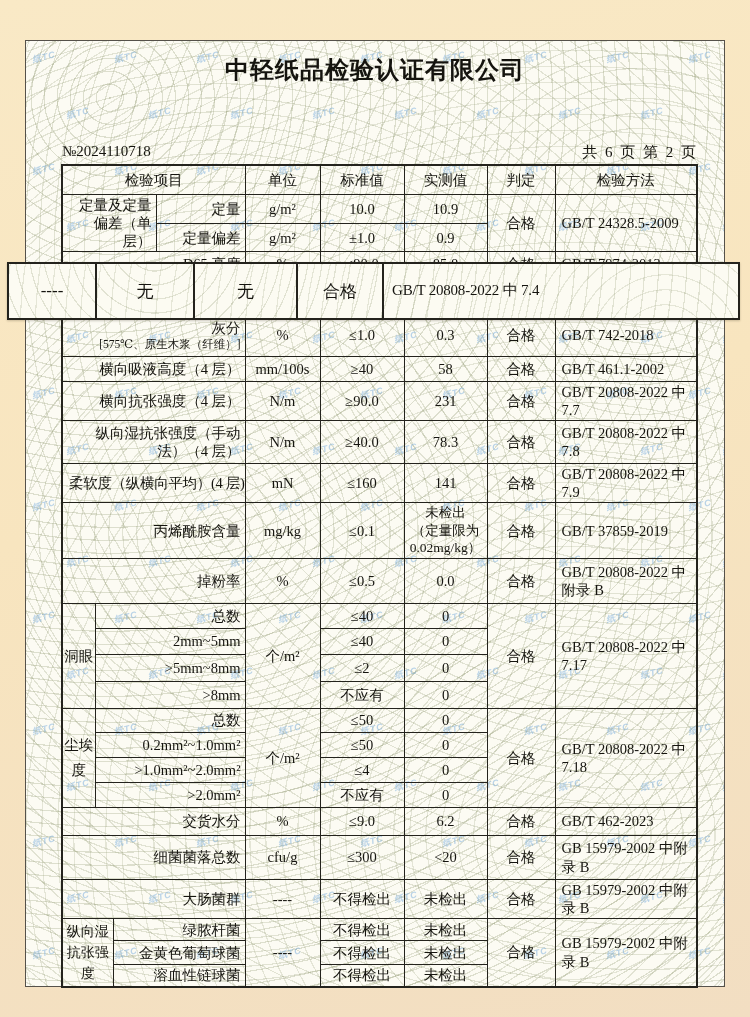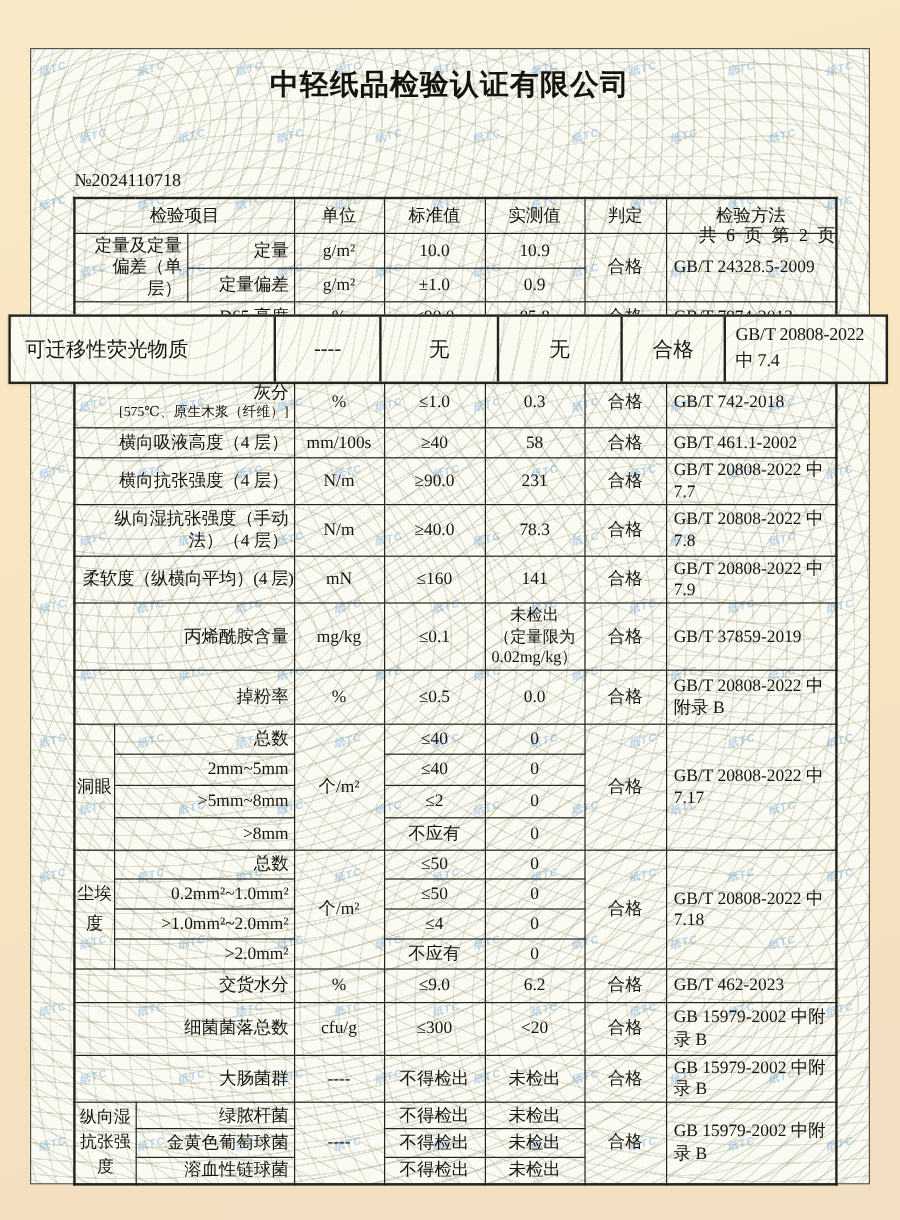--- a/index.html
+++ b/index.html
@@ -19,21 +19,21 @@
       repeating-radial-gradient(circle at 78% 84%, rgba(148,156,118,.23) 0 1.2px, transparent 1.2px 16px);
   }
   .wm-layer{position:absolute;left:0;top:0;right:0;bottom:0;overflow:hidden;pointer-events:none;}
   .wm{position:absolute;font:bold italic 9px "Liberation Sans","DejaVu Sans",sans-serif;
       color:rgba(128,176,222,.55);transform:rotate(-14deg);letter-spacing:1px;white-space:nowrap;}
   .hdr{position:absolute;left:0;width:100%;text-align:center;}
   .company{top:13px;font-size:24px;font-weight:bold;letter-spacing:1px;}
   .center-name{top:49px;font-size:20px;font-weight:bold;letter-spacing:1px;}
   .rpt-title{top:80px;font-size:29px;font-weight:bold;}
   .report-no{position:absolute;left:36px;top:102px;font-size:15px;}
-  .page-info{position:absolute;right:26px;top:102px;font-size:15px;letter-spacing:2px;margin-top:44px;}
+  .page-info{position:absolute;right:26px;top:102px;font-size:15px;letter-spacing:2px;}
 
   table.tbl{
     position:absolute;left:35px;top:123px;border-collapse:collapse;table-layout:fixed;
     width:635px;border:2px solid #24231d;
   }
   .tbl td{border:1px solid #24231d;font-size:14.5px;line-height:1.25;padding:1px 4px;
           overflow:hidden;background:transparent;}
   .tbl td.c{text-align:center;padding:1px 2px;}
   .tbl td.item{text-align:right;padding-left:6px;}
   .tbl td.m{text-align:left;padding-left:6px;font-size:14.5px;}
@@ -447,19 +447,18 @@
     <tr style="height:22px">
       <td class="item" colspan="2">溶血性链球菌</td>
       <td class="c">不得检出</td>
       <td class="c">未检出</td>
     </tr>
   </tbody>
     </table>
 </div>
 
 <div class="overlay-row">
-  <div class="ov-item">可迁移性荧光物质</div>
   <div class="ov-unit">----</div>
   <div class="ov-std">无</div>
   <div class="ov-meas">无</div>
   <div class="ov-judge">合格</div>
   <div class="ov-method">GB/T 20808-2022 中 7.4</div>
 </div>
 
 </body></html>

